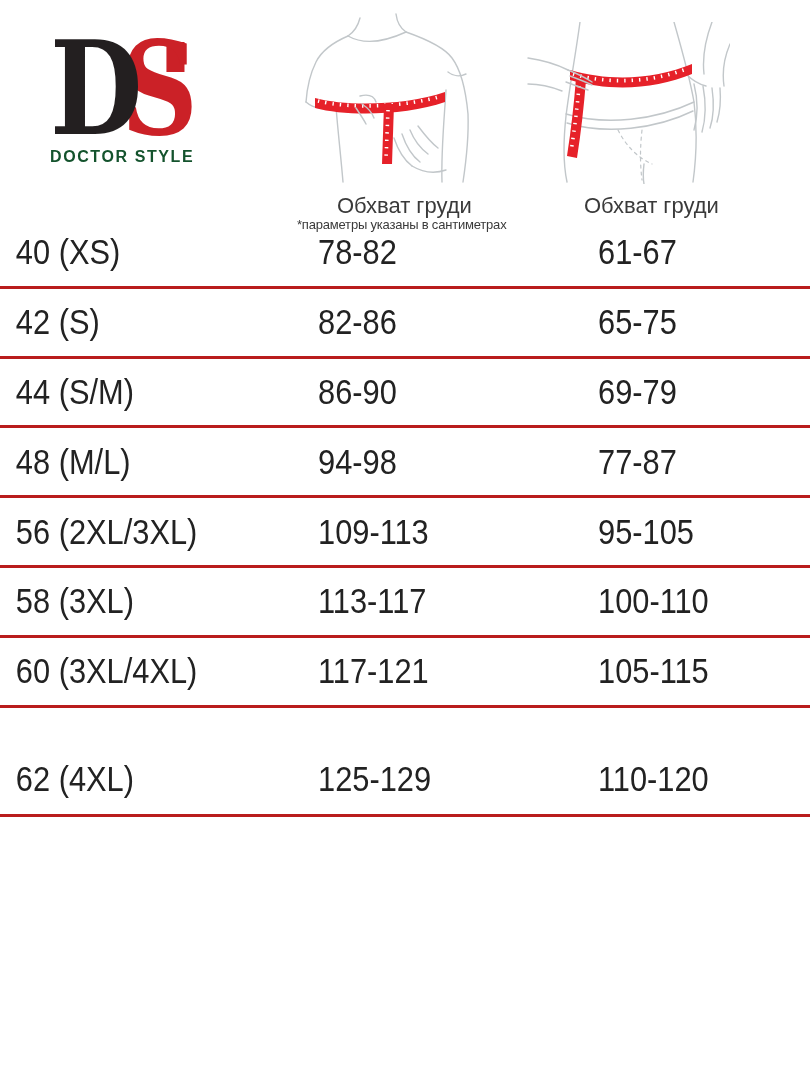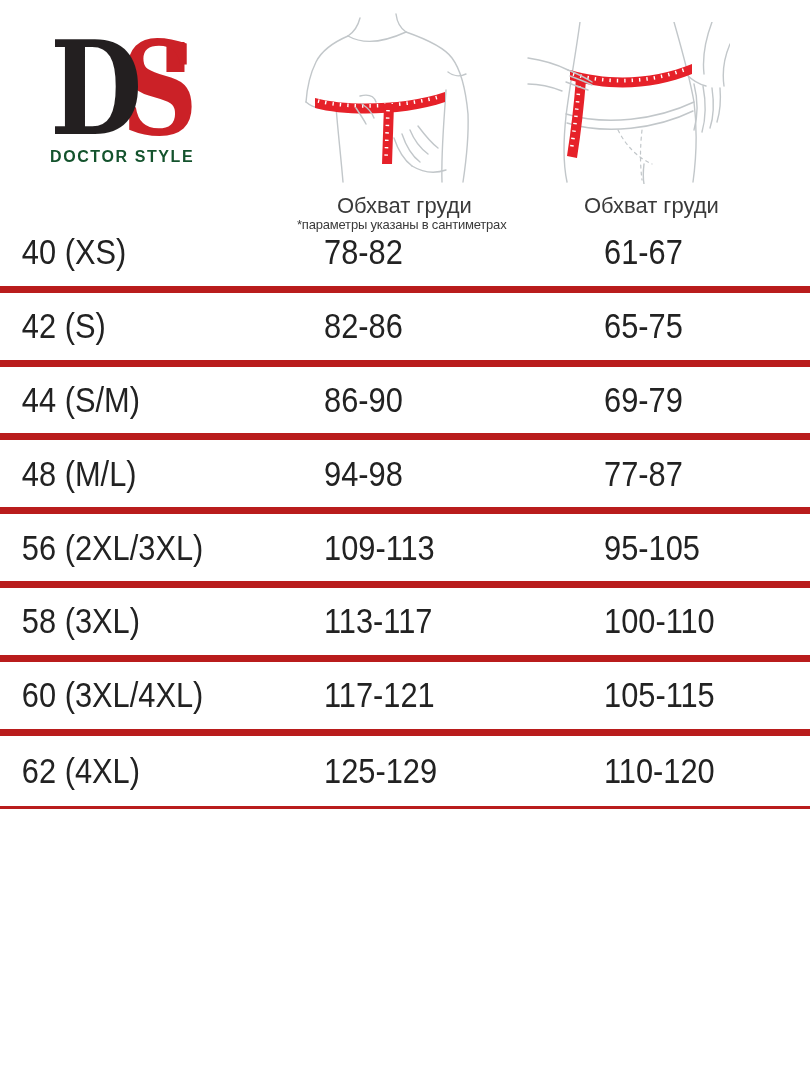--- a/index.html
+++ b/index.html
@@ -27,23 +27,23 @@
   #chest-figure{left:298px;top:12px;}
   #waist-figure{left:526px;top:22px;}
   .col-label{position:absolute;top:193px;font-size:22px;color:#3a3a3a;white-space:nowrap;}
   #chest-label{left:297px;margin-left:40px;}
   #waist-label{left:584px;}
   .note{position:absolute;left:297px;top:217px;font-size:13px;color:#3a3a3a;white-space:nowrap;letter-spacing:-.2px;}
   
   .size-table{position:absolute;left:0;top:219px;width:810px;}
   .trow{
     display:grid;grid-template-columns:318px 280px 212px;
-    align-items:center;height:66.8px;border-bottom:7px solid #b91c1c;padding-left:6px;
+    align-items:center;height:66.8px;border-bottom:3px solid #b91c1c;
   }
-  .trow:last-child{height:70px;border-bottom-width:3px;}
+  .trow:last-child{height:70px;border-bottom-width:3px;margin-top:36px;}
   .tcell{
     font-size:35px;color:#222222;white-space:nowrap;
     transform:scaleX(.88);transform-origin:0 50%;
   }
   .tcell.size{padding-left:18px;}
   
   .ln{fill:none;stroke:#c2c7ca;stroke-width:1.4;stroke-linecap:round;stroke-linejoin:round;}
   .lnd{fill:none;stroke:#c2c7ca;stroke-width:1.2;stroke-linecap:round;stroke-dasharray:3 4;}
   .tape{fill:#e62129;stroke:none;}
   .tick{fill:none;stroke:#ffffff;stroke-width:3.6;stroke-dasharray:1.4 6;}

